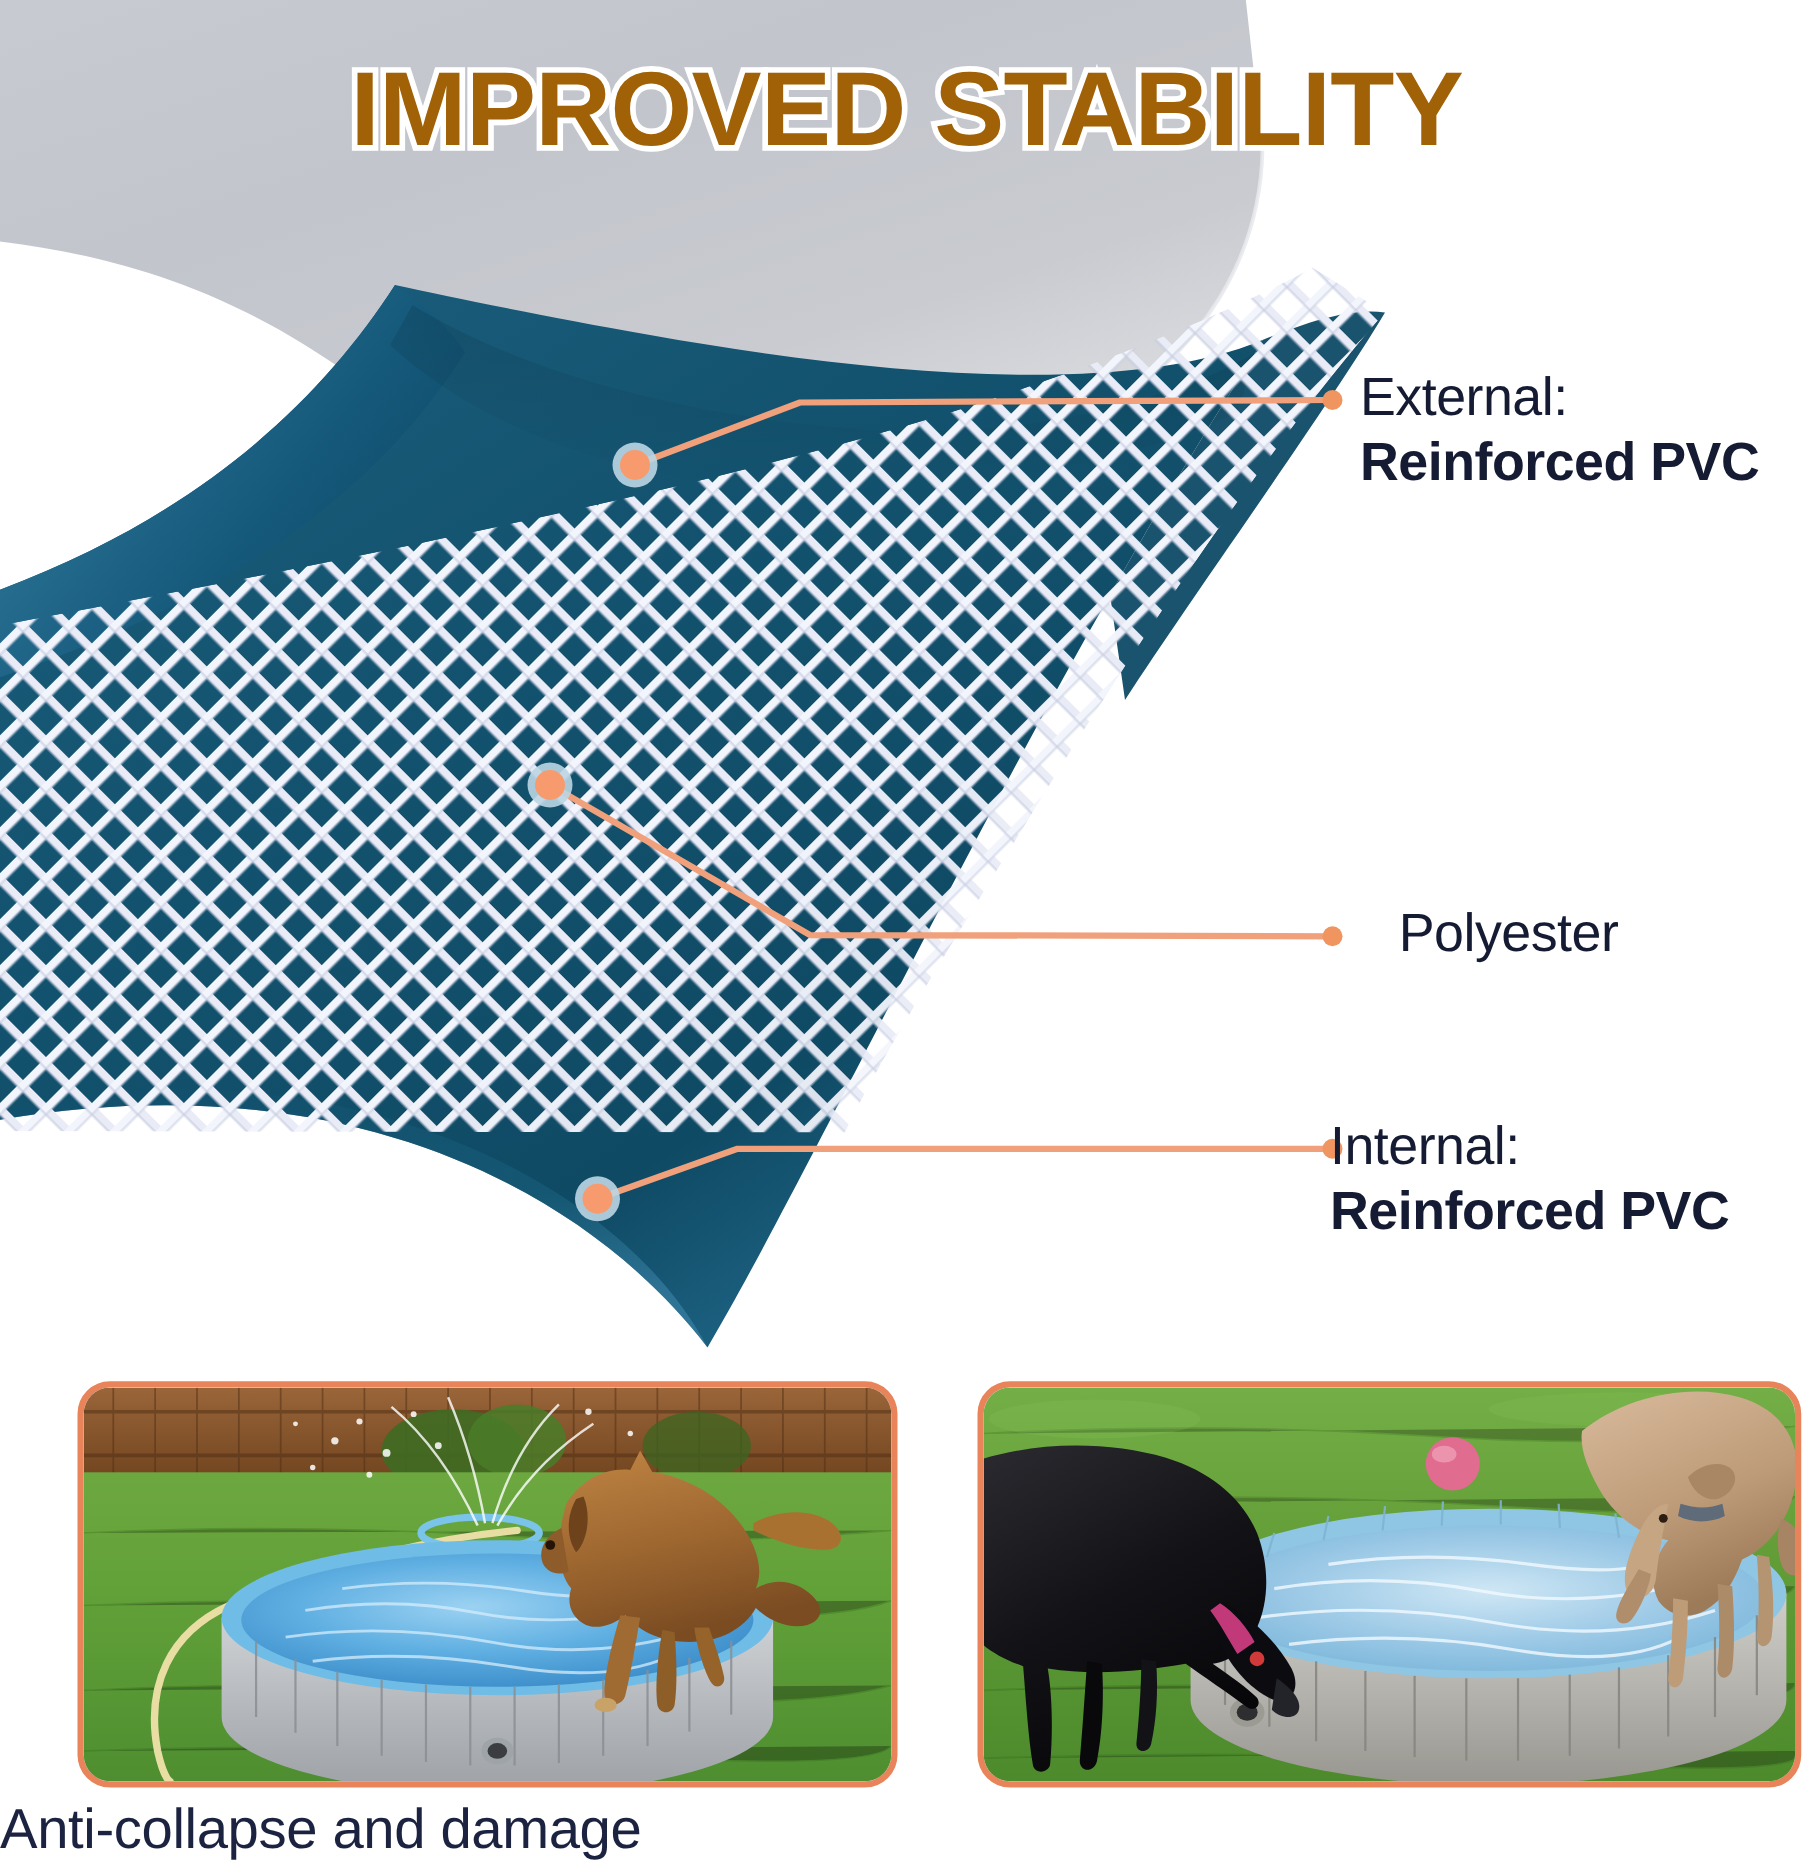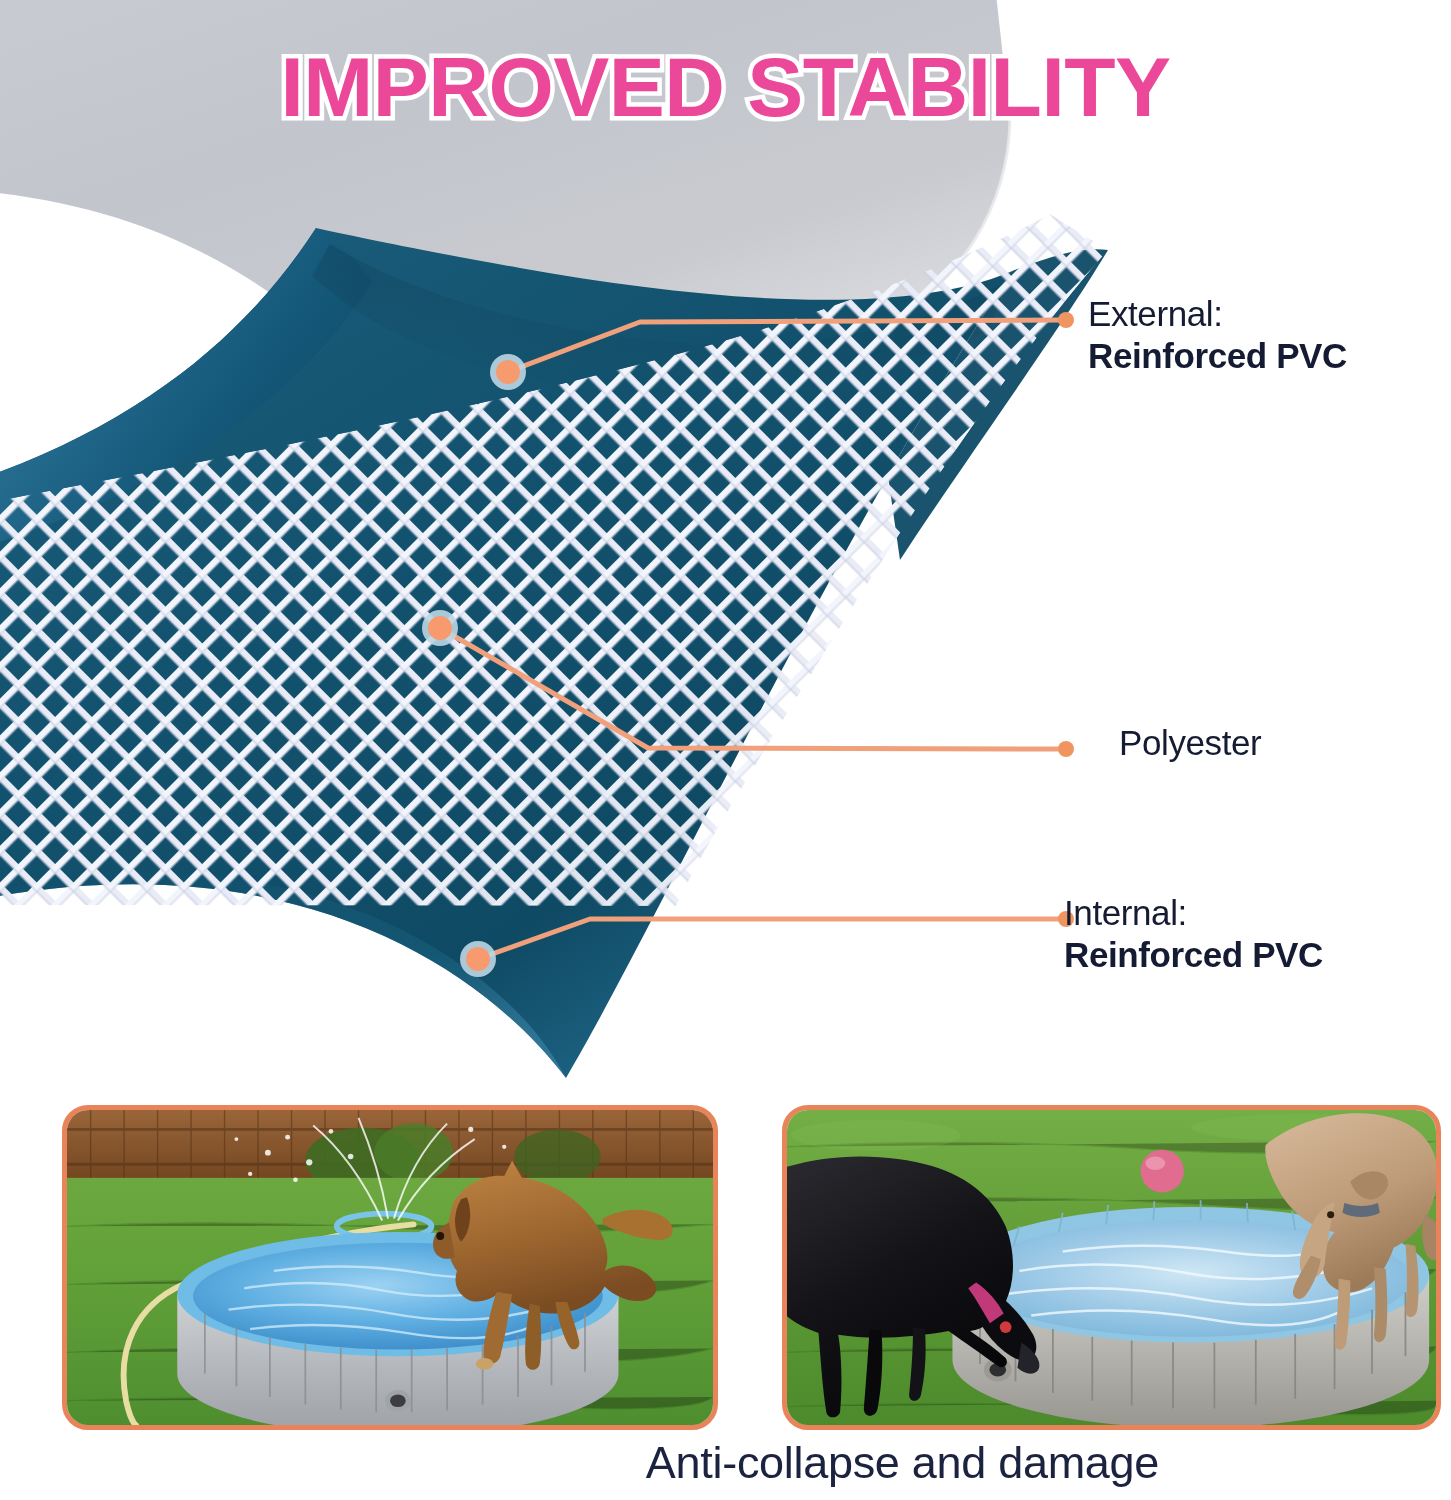--- a/index.html
+++ b/index.html
@@ -36,36 +36,36 @@
     width: 1451px;
     text-align: center;
     pointer-events: none;
   }
   #title {
     display: inline-block;
     font-family: "Liberation Sans", sans-serif;
     font-size: 84px;
     font-weight: bold;
     letter-spacing: -0.5px;
-    color: #ec4899;
+    color: #a16207;
     -webkit-text-stroke: 9px #ffffff;
     paint-order: stroke fill;
     text-shadow:
        0 0 2px #ffffff,
        3px 3px 0 rgba(255,255,255,0.85);
     line-height: 1.04;
     white-space: nowrap;
     text-align: right;
   }
 
   
   .callout {
     position: absolute;
     font-family: "Liberation Sans", sans-serif;
-    font-size: 35px;
+    font-size: 43px;
     font-weight: 400;
     line-height: 1.20;
     color: #141B33;
     letter-spacing: -0.4px;
     white-space: nowrap;
   }
   .callout .ln2 { display: block; font-weight: bold; }
   #callout-external { left: 1088px; top: 293px; }
   #callout-poly     { left: 1088px; top: 722px; margin-left: 31px; }
   #callout-internal { left: 1064px; top: 892px; }
@@ -90,21 +90,21 @@
   #photo-left  { left: 62px;  width: 656px; }
   #photo-right { left: 782px; width: 659px; }
   .photo svg { display: block; width: 100%; height: 100%; }
 
   
   #caption {
     position: absolute;
     left: 0;
     top: 1437px;
     width: 1159px;
-    text-align: right;
+    text-align: left;
     font-family: "Liberation Sans", sans-serif;
     font-size: 45px;
     color: #1B2340;
     letter-spacing: -0.3px;
   }
 </style>
 </head>
 <body>
 
 <div id="infographic">

